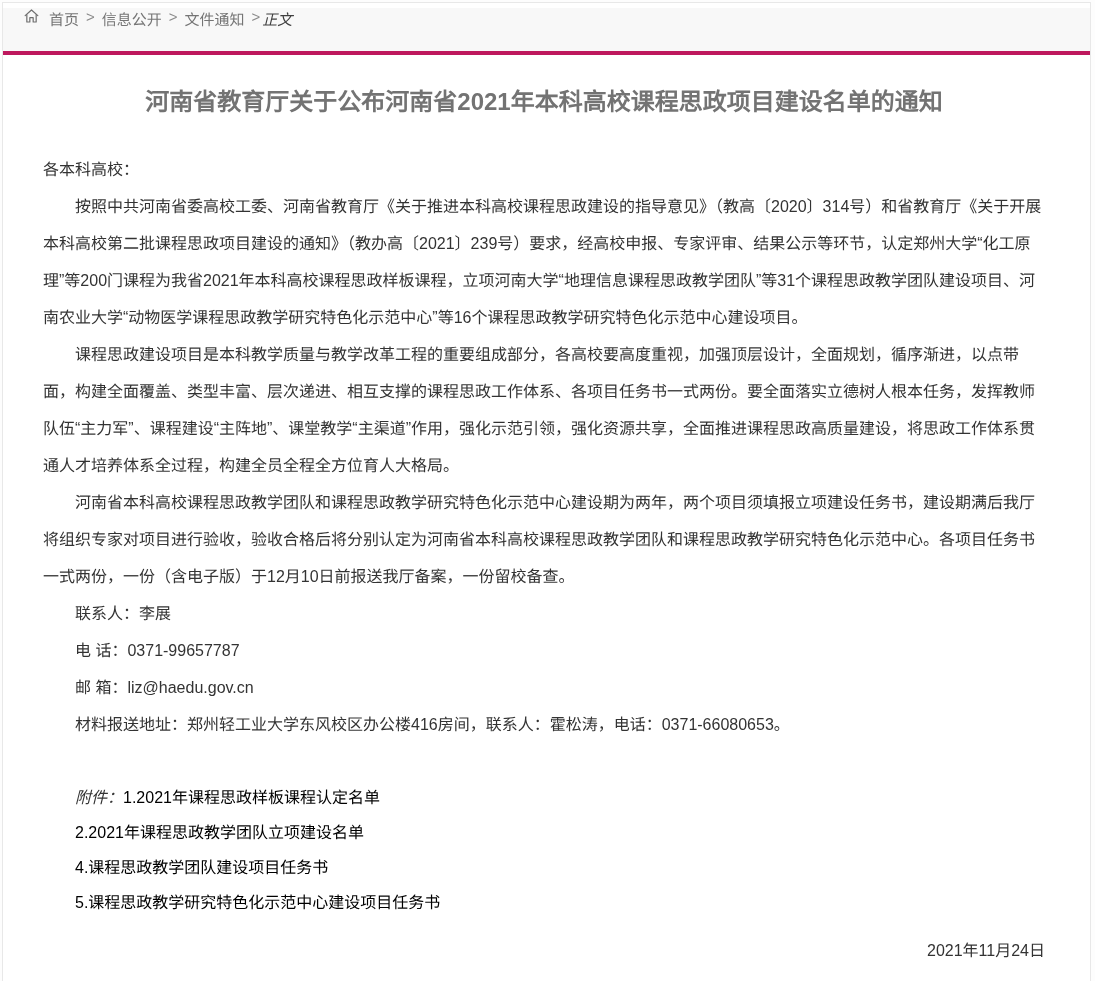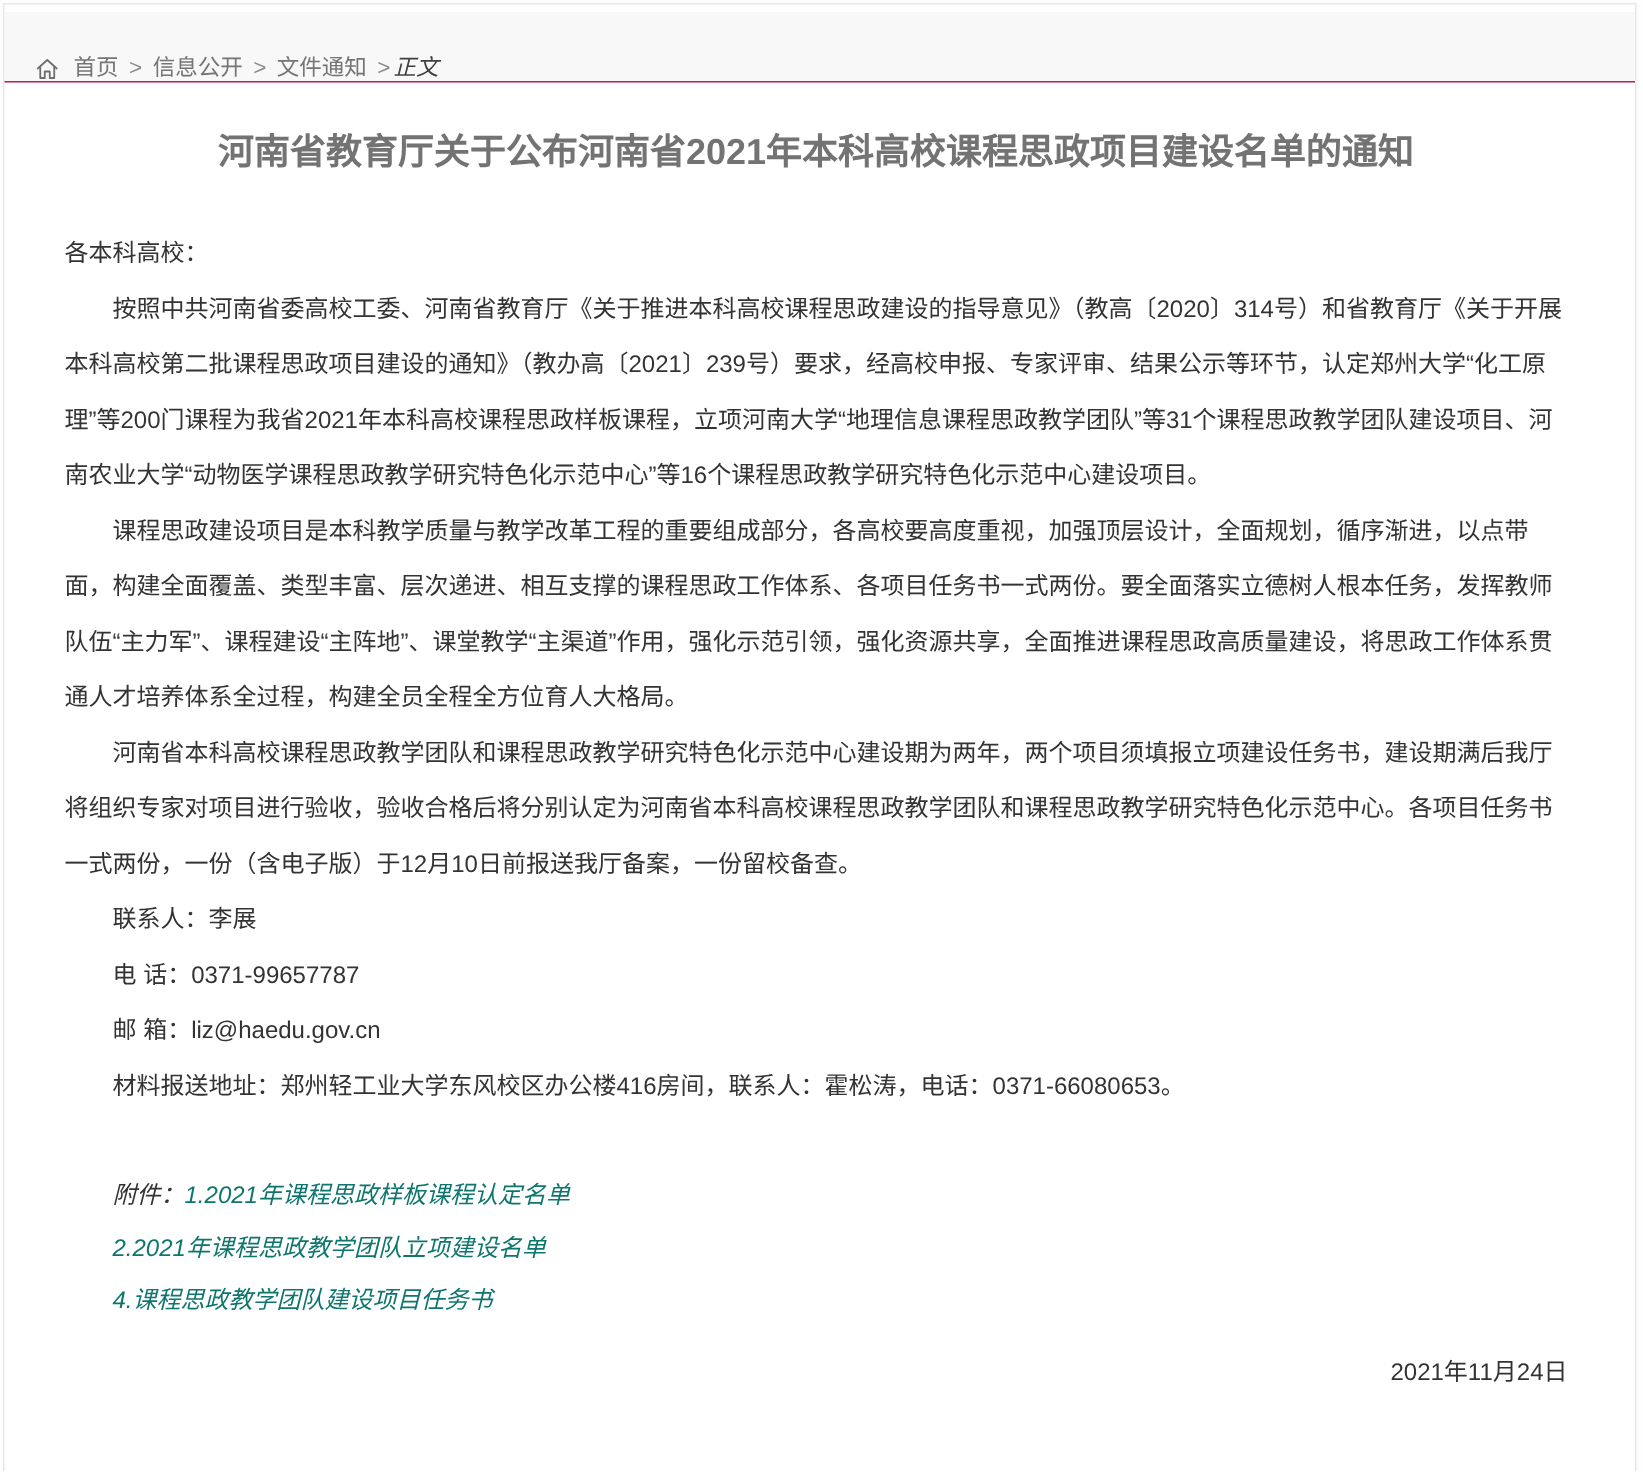--- a/index.html
+++ b/index.html
@@ -15,23 +15,23 @@
     height: 979px;
     background: #ffffff;
     border: 1px solid #e8e8e8;
     border-bottom: none;
   }
   
   .breadcrumb {
     margin-top: 5px;
     height: 47px;
     background: #f8f8f8;
-    border-bottom: 1px solid #be185d;
+    border-bottom: 4px solid #be185d;
     display: flex;
-    align-items: flex-end;
+    align-items: flex-start;
     padding-left: 20px;
     font-size: 15px;
     color: #757575;
   }
   .home-ico { display: inline-flex; align-items: center; margin-right: 9px; cursor: pointer; }
   .crumb-link { color: #757575; text-decoration: none; cursor: pointer; }
   .crumb-sep { margin: 0 7px; color: #8a8a8a; }
   .crumb-sep.tight { margin-right: 2px; }
   .crumb-current { color: #3f3f3f; font-style: italic; }
   
@@ -53,21 +53,21 @@
   .para { text-indent: 2em; }
   .contact-line { text-indent: 2em; }
   .attachments {
     margin-top: 37px;
     font-size: 16px;
     color: #333333;
     line-height: 35px;
   }
   .att-line { text-indent: 2em; }
   .att-label { color: #333333; font-style: italic; }
-  .att-link { color: #0f766e; text-decoration: none; cursor: pointer; font-style: italic; }
+  .att-link { color: #000000; text-decoration: none; cursor: pointer; }
   .doc-date {
     margin-top: 12px;
     font-size: 16px;
     color: #333333;
     line-height: 37px;
     text-align: right;
   }
 </style>
 </head>
 <body>
@@ -108,18 +108,21 @@
     <div class="attachments">
       <div class="att-line">
         <span class="att-label">附件：</span><a class="att-link">1.2021年课程思政样板课程认定名单</a>
       </div>
       <div class="att-line">
         <a class="att-link">2.2021年课程思政教学团队立项建设名单</a>
       </div>
       <div class="att-line">
         <a class="att-link">4.课程思政教学团队建设项目任务书</a>
       </div>
+      <div class="att-line">
+        <a class="att-link">5.课程思政教学研究特色化示范中心建设项目任务书</a>
+      </div>
     </div>
 
     <div class="doc-date">2021年11月24日</div>
 
   </div>
 </div>
 
 </body></html>

